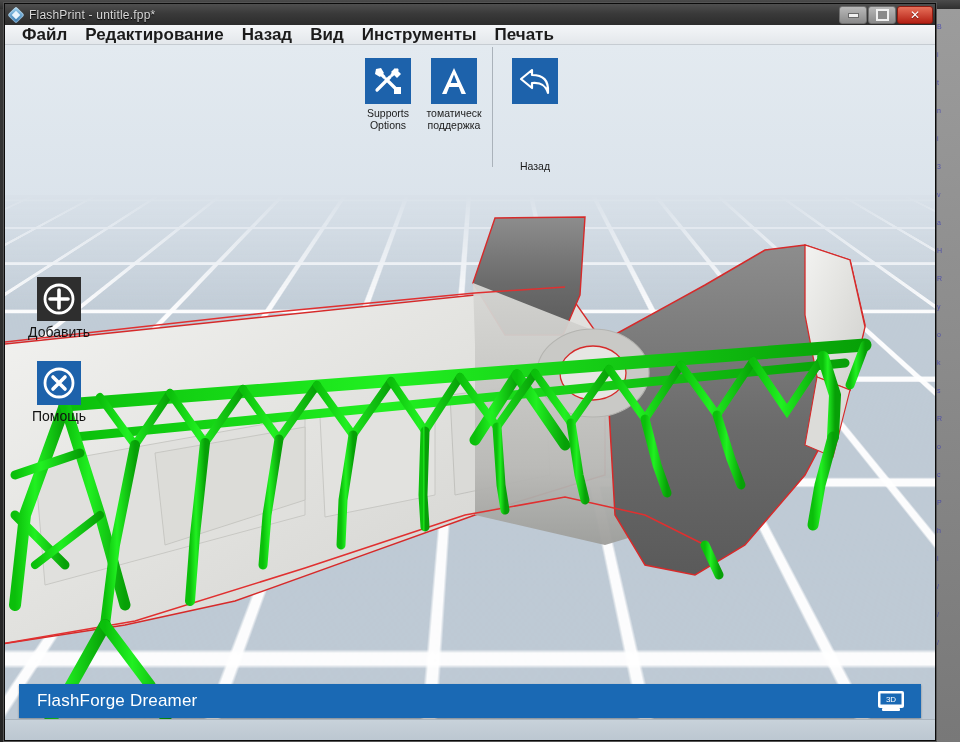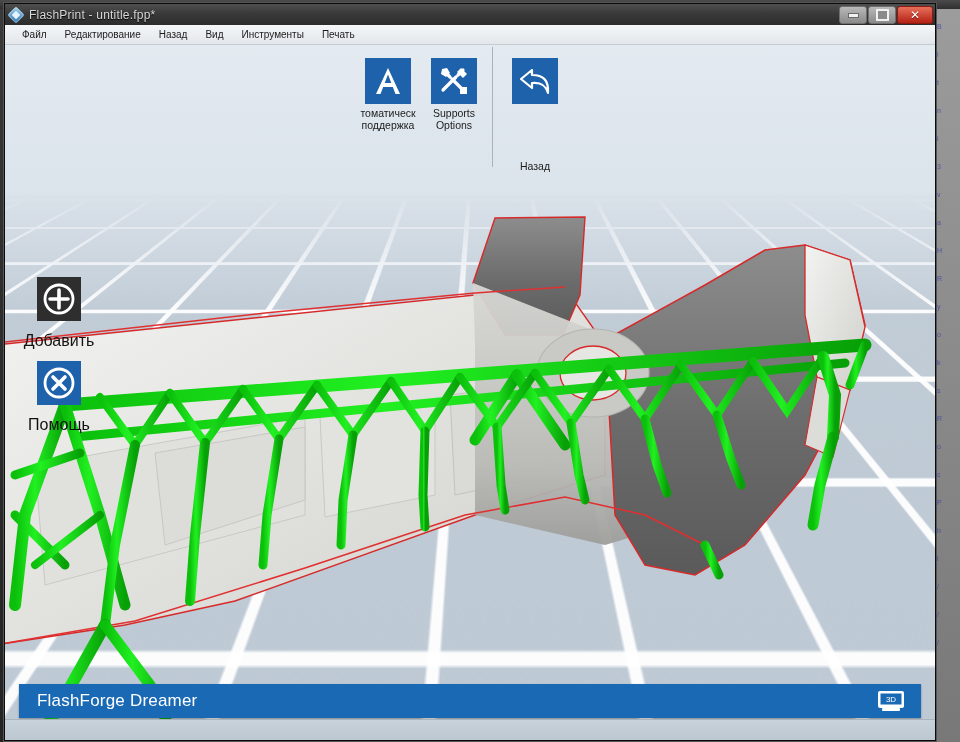--- a/index.html
+++ b/index.html
@@ -85,21 +85,21 @@
     text-shadow:0 1px 1px #6a0f08;
   }
 
   
   .menubar{
     height:19px;background:linear-gradient(180deg,#f4f6f8,#e3e7eb);
     border-bottom:1px solid #c6ccd2;
     display:flex;align-items:center;padding-left:8px;gap:0px;
   }
   .menu-item{
-    font-size:10px;color:#1b1b1b;padding:12px 9px;white-space:nowrap;
+    font-size:17px;color:#1b1b1b;padding:12px 9px;white-space:nowrap;font-weight:bold;
   }
 
   
   .viewport{
     position:absolute;left:0;top:41px;right:0;bottom:0;
     overflow:hidden;
     background:linear-gradient(180deg,#dfe6ec 0%,#d6dee6 35%,#cdd7e0 65%,#c6d1da 100%);
   }
   .sky{
     position:absolute;left:0;top:0;width:100%;height:330px;
@@ -159,21 +159,21 @@
   
   .side-btn{
     position:absolute;display:flex;flex-direction:column;align-items:center;width:70px;
   }
   .side-btn .sq{
     width:44px;height:44px;display:flex;align-items:center;justify-content:center;
   }
   .side-btn.add .sq{background:#2e2e2e;}
   .side-btn.del .sq{background:#1d62ab;}
   .side-btn .cap{
-    margin-top:11px;font-size:16px;color:#141414;text-align:center;white-space:nowrap;
+    margin-top:3px;font-size:14px;color:#141414;text-align:center;white-space:nowrap;
   }
   .side-btn.add{left:19px;top:232px;}
   .side-btn.del{left:19px;top:316px;}
   .side-btn.del .cap{color:#101010;}
 
   
   .model-layer{position:absolute;left:0;top:0;width:930px;height:695px;}
 
   
   .statusbar{
@@ -388,45 +388,45 @@
           <path d="M 700,500 L 714,530" stroke-width="9"></path>
         </g>
       </svg>
 
       <div class="toolbar">
         <div class="tb-group">
 
           <div class="tool">
             <div class="ico">
               <svg width="32" height="32" viewBox="0 0 32 32">
-                <path d="M16 3 L28 29 L23.5 29 L20.8 22 L11.2 22 L8.5 29 L4 29 Z M12.7 18 L19.3 18 L16 9.5 Z" fill="#fff"></path>
-              </svg>
-            </div>
-            <div class="cap">
-              <span>томатическ</span><br>
-              <span>поддержка</span>
-            </div>
-          </div>
-
-          <div class="tool">
-            <div class="ico">
-              <svg width="32" height="32" viewBox="0 0 32 32">
                 <path d="M5 25 L18 12 M20 10 L25 5" stroke="#fff" stroke-width="3.2" stroke-linecap="round" fill="none"></path>
                 <path d="M23 3 L29 9 L25 13 L19 7 Z" fill="#fff"></path>
                 <path d="M26 26 L14 14 M12 12 L7 7" stroke="#fff" stroke-width="3.2" stroke-linecap="round" fill="none"></path>
                 <path d="M4 4 L9 3 L12 8 L8 12 L3 9 Z" fill="#fff"></path>
                 <rect x="22" y="22" width="7" height="7" fill="#fff"></rect>
               </svg>
             </div>
             <div class="cap">
               <span>Supports</span><br>
               <span>Options</span>
             </div>
           </div>
 
+          <div class="tool">
+            <div class="ico">
+              <svg width="32" height="32" viewBox="0 0 32 32">
+                <path d="M16 3 L28 29 L23.5 29 L20.8 22 L11.2 22 L8.5 29 L4 29 Z M12.7 18 L19.3 18 L16 9.5 Z" fill="#fff"></path>
+              </svg>
+            </div>
+            <div class="cap">
+              <span>томатическ</span><br>
+              <span>поддержка</span>
+            </div>
+          </div>
+
         </div>
 
         <div class="tb-sep"></div>
 
         <div class="tool back">
           <div class="ico">
             <svg width="34" height="30" viewBox="0 0 34 30">
               <path d="M14 4 L3 13 L14 22 L14 17 C24 16 28 20 30 27 C31 14 25 9 14 9 Z" fill="#1d62ab" stroke="#ffffff" stroke-width="2.2" stroke-linejoin="round"></path>
             </svg>
           </div>

